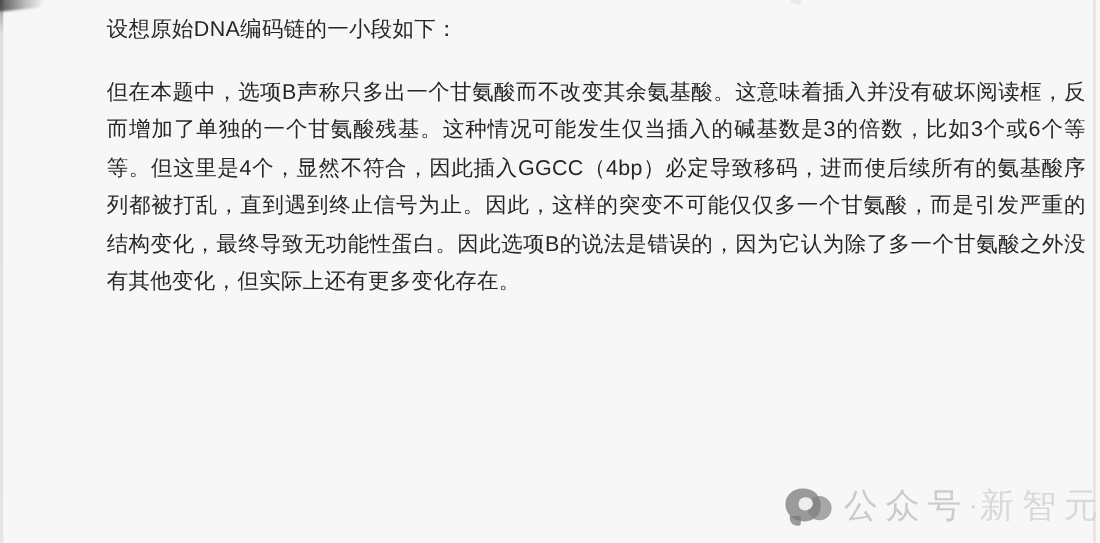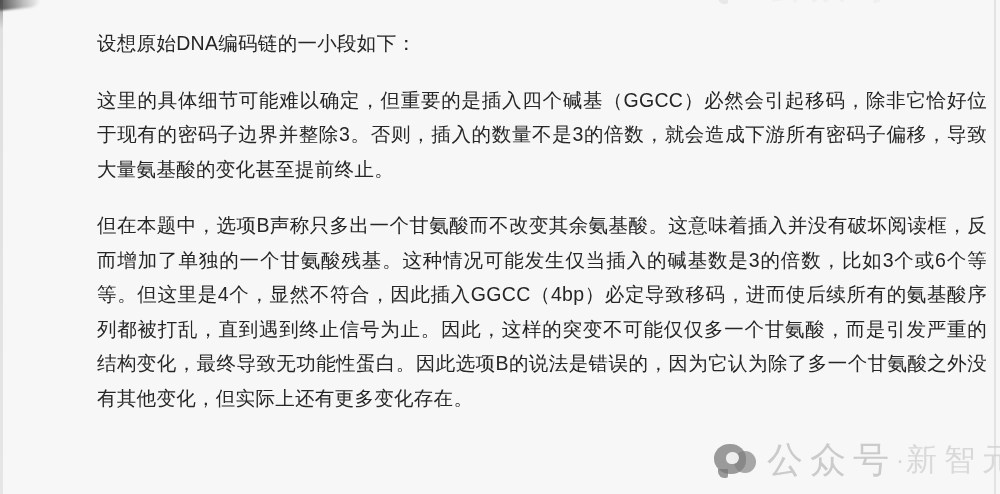--- a/index.html
+++ b/index.html
@@ -19,21 +19,21 @@
     top: 10px;
     width: 890px;
     color: #262626;
     font-size: 19.5px;
     line-height: 34.5px;
     font-weight: 500;
     letter-spacing: 0.3px;
     text-align: justify;
     text-justify: inter-ideograph;
   }
-  .doc p { margin: 16px 0 22px 0; }
+  .doc p { margin: 0 0 22px 0; }
 
   
   .left-edge {
     position: absolute; left: 0; top: 0; width: 3px; height: 494px;
     background: linear-gradient(180deg,
       rgba(70,70,70,0.55) 0%,
       rgba(140,140,140,0.22) 6%,
       rgba(150,150,150,0.18) 100%);
   }
   .topleft-smudge {
@@ -75,21 +75,21 @@
     position: absolute; left: 6px; top: 30px; width: 10px; height: 9px;
     background: rgba(118,118,118,0.72); border-radius: 0 0 2px 70%;
   }
   .wm-logo .bubble-hole {
     position: absolute; left: 14px; top: 13px; width: 13px; height: 12px;
     background: rgba(247,247,247,0.9); border-radius: 50% 50% 55% 45%;
   }
 
   .wm-text-1 {
     margin-left: 9px;
-    font-size: 36px;
+    font-size: 31px;
     letter-spacing: 7px;
     color: rgba(197,197,197,0.9);
     font-weight: 400;
   }
   .wm-sep {
     margin: 0 2px 0 0;
     font-size: 24px;
     color: rgba(202,202,202,0.75);
   }
   .wm-text-2 {
@@ -101,21 +101,20 @@
 </style>
 </head>
 <body>
 
 <div class="topleft-smudge"></div>
 <div class="left-edge"></div>
 <div class="right-divider"></div>
 
 <div class="doc">
   <p>设想原始DNA编码链的一小段如下：</p>
-  <p>这里的具体细节可能难以确定，但重要的是插入四个碱基（GGCC）必然会引起移码，除非它恰好位于现有的密码子边界并整除3。否则，插入的数量不是3的倍数，就会造成下游所有密码子偏移，导致大量氨基酸的变化甚至提前终止。</p>
   <p>但在本题中，选项B声称只多出一个甘氨酸而不改变其余氨基酸。这意味着插入并没有破坏阅读框，反而增加了单独的一个甘氨酸残基。这种情况可能发生仅当插入的碱基数是3的倍数，比如3个或6个等等。但这里是4个，显然不符合，因此插入GGCC（4bp）必定导致移码，进而使后续所有的氨基酸序列都被打乱，直到遇到终止信号为止。因此，这样的突变不可能仅仅多一个甘氨酸，而是引发严重的结构变化，最终导致无功能性蛋白。因此选项B的说法是错误的，因为它认为除了多一个甘氨酸之外没有其他变化，但实际上还有更多变化存在。</p>
 </div>
 
 <div class="watermark top-remnant">
   <span class="wm-logo">
 
     <span class="bubble-tail"></span>
 
   </span>
   <span class="wm-text-1">公众号</span>

